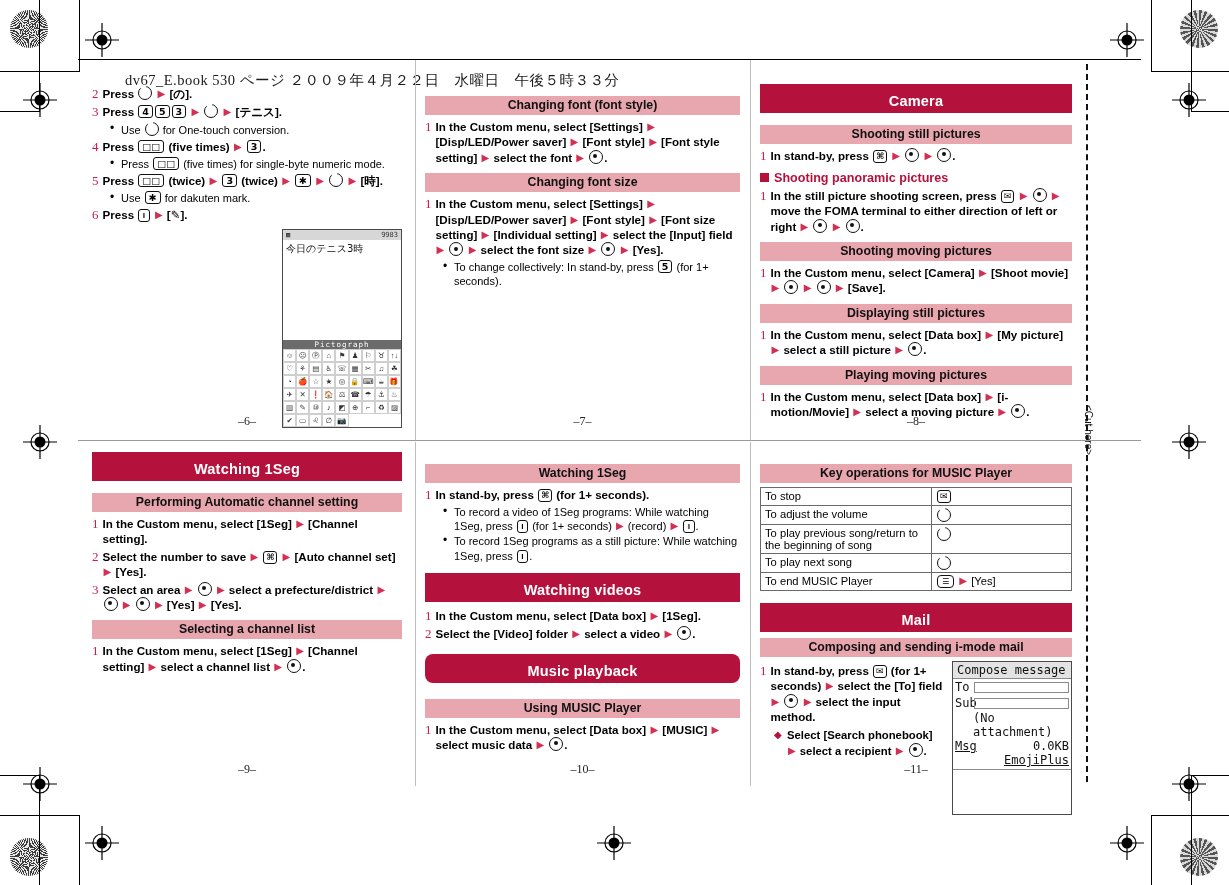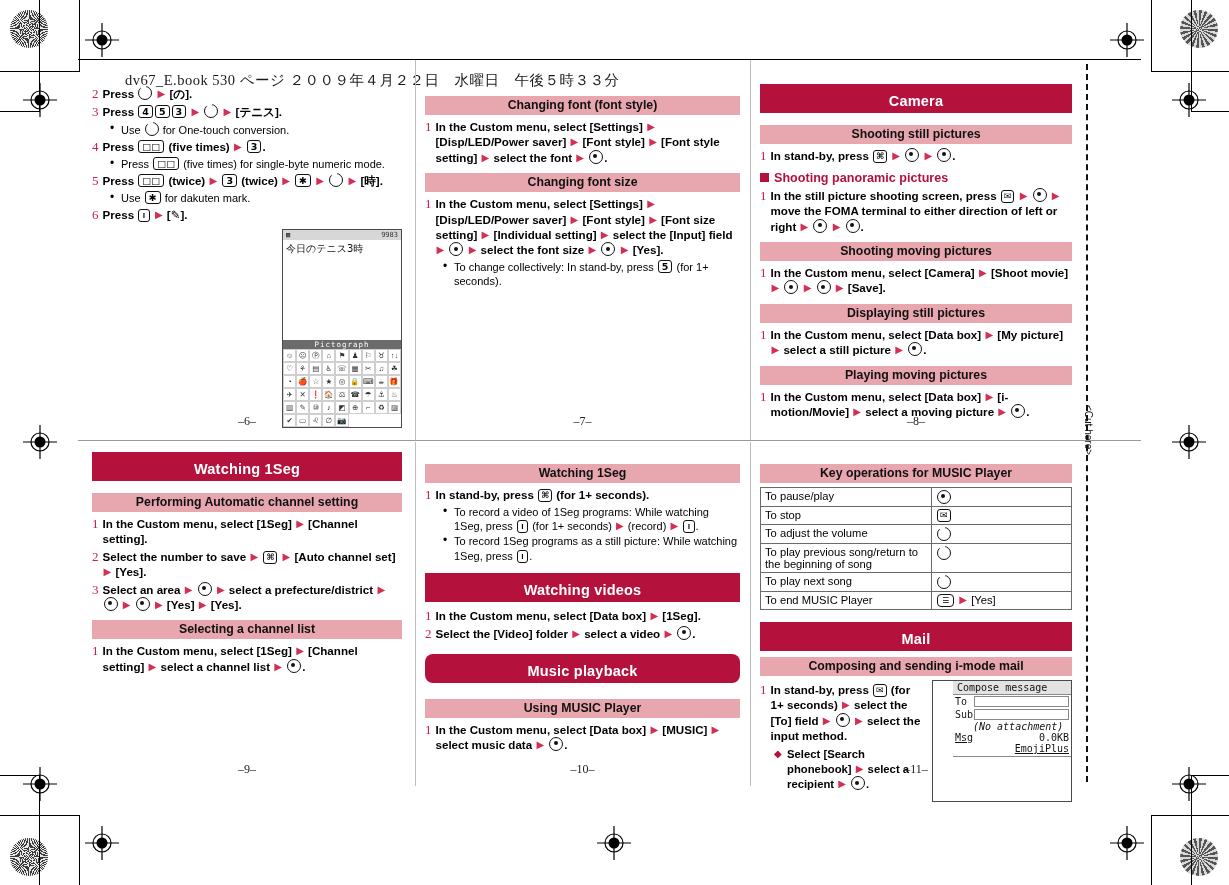--- a/index.html
+++ b/index.html
@@ -114,26 +114,26 @@
   .pstatus{display:flex;justify-content:space-between;align-items:center;
     background:#d7d7d7;font-size:7px;font-family:"DejaVu Sans Mono",monospace;
     padding:1px 3px;color:#333;}
   .ptext{font-size:10px;padding:2px 3px;height:96px;
     font-family:"DejaVu Sans",sans-serif;color:#111;}
   .ptitle{background:#6b6b6b;color:#fff;text-align:center;font-size:7.5px;
     font-family:"DejaVu Sans Mono",monospace;letter-spacing:1px;}
   .pgrid{display:grid;grid-template-columns:repeat(9,1fr);background:#fff;}
   .pgrid div{height:11px;border:.5px solid #cfcfcf;font-size:7.5px;
     display:flex;align-items:center;justify-content:center;color:#333;overflow:hidden;}
-  .shotMail{width:118px;font-family:"DejaVu Sans Mono",monospace;font-size:10px;color:#111;padding-left:20px;}
+  .shotMail{width:118px;font-family:"DejaVu Sans Mono",monospace;font-size:12px;color:#111;}
   .mtitle{background:#e3e3e3;padding:1px 4px;border-bottom:1px solid #8a8a8a;}
   .mrow{display:flex;align-items:center;padding:1px 2px;gap:2px;}
   .mrow .lbl{width:17px;flex:none;}
   .mrow .fld{flex:1;border:1px solid #8a8a8a;height:9px;}
-  .mnote{padding:0 2px 0 20px;font-style:italic;}
+  .mnote{padding:0 2px 0 20px;}
   .mmsg{display:flex;justify-content:space-between;padding:0 2px;}
   .mmsg .u{text-decoration:underline;}
   .memoji{text-align:right;padding:0 2px 2px;text-decoration:underline;}
   .mbody{border-top:1px solid #8a8a8a;height:44px;}
   
   .cutdash{position:absolute;left:1086px;top:64px;width:0;height:718px;
     border-left:2.5px dashed #111;}
   .cuthere{position:absolute;left:1094px;top:405px;
     font-size:10px;color:#111;white-space:nowrap;
     transform:rotate(90deg);transform-origin:left top;
@@ -461,24 +461,20 @@
       <span class="stepbody rich">In the Custom menu, select [Data box] <span class="arw">▶</span> [MUSIC] <span class="arw">▶</span> select music data <span class="arw">▶</span> <span class="keyc"></span>.</span>
     </div>
     <div class="pagenum" style="top:310px;">–10–</div>
   </div>
 
   <div class="page" style="left:682px;top:392px;width:312px;height:330px;">
     <div class="h2bar first">Key operations for MUSIC Player</div>
     <table class="keyops">
       <tbody>
           <tr>
-            <td class="k">To pause/play</td>
-            <td><span class="keyc"></span></td>
-          </tr>
-          <tr>
             <td class="k">To stop</td>
             <td><span class="keymail">✉</span></td>
           </tr>
           <tr>
             <td class="k">To adjust the volume</td>
             <td><span class="keyring"></span></td>
           </tr>
           <tr>
             <td class="k">To play previous song/return to the beginning of song</td>
             <td><span class="keyring"></span></td>

